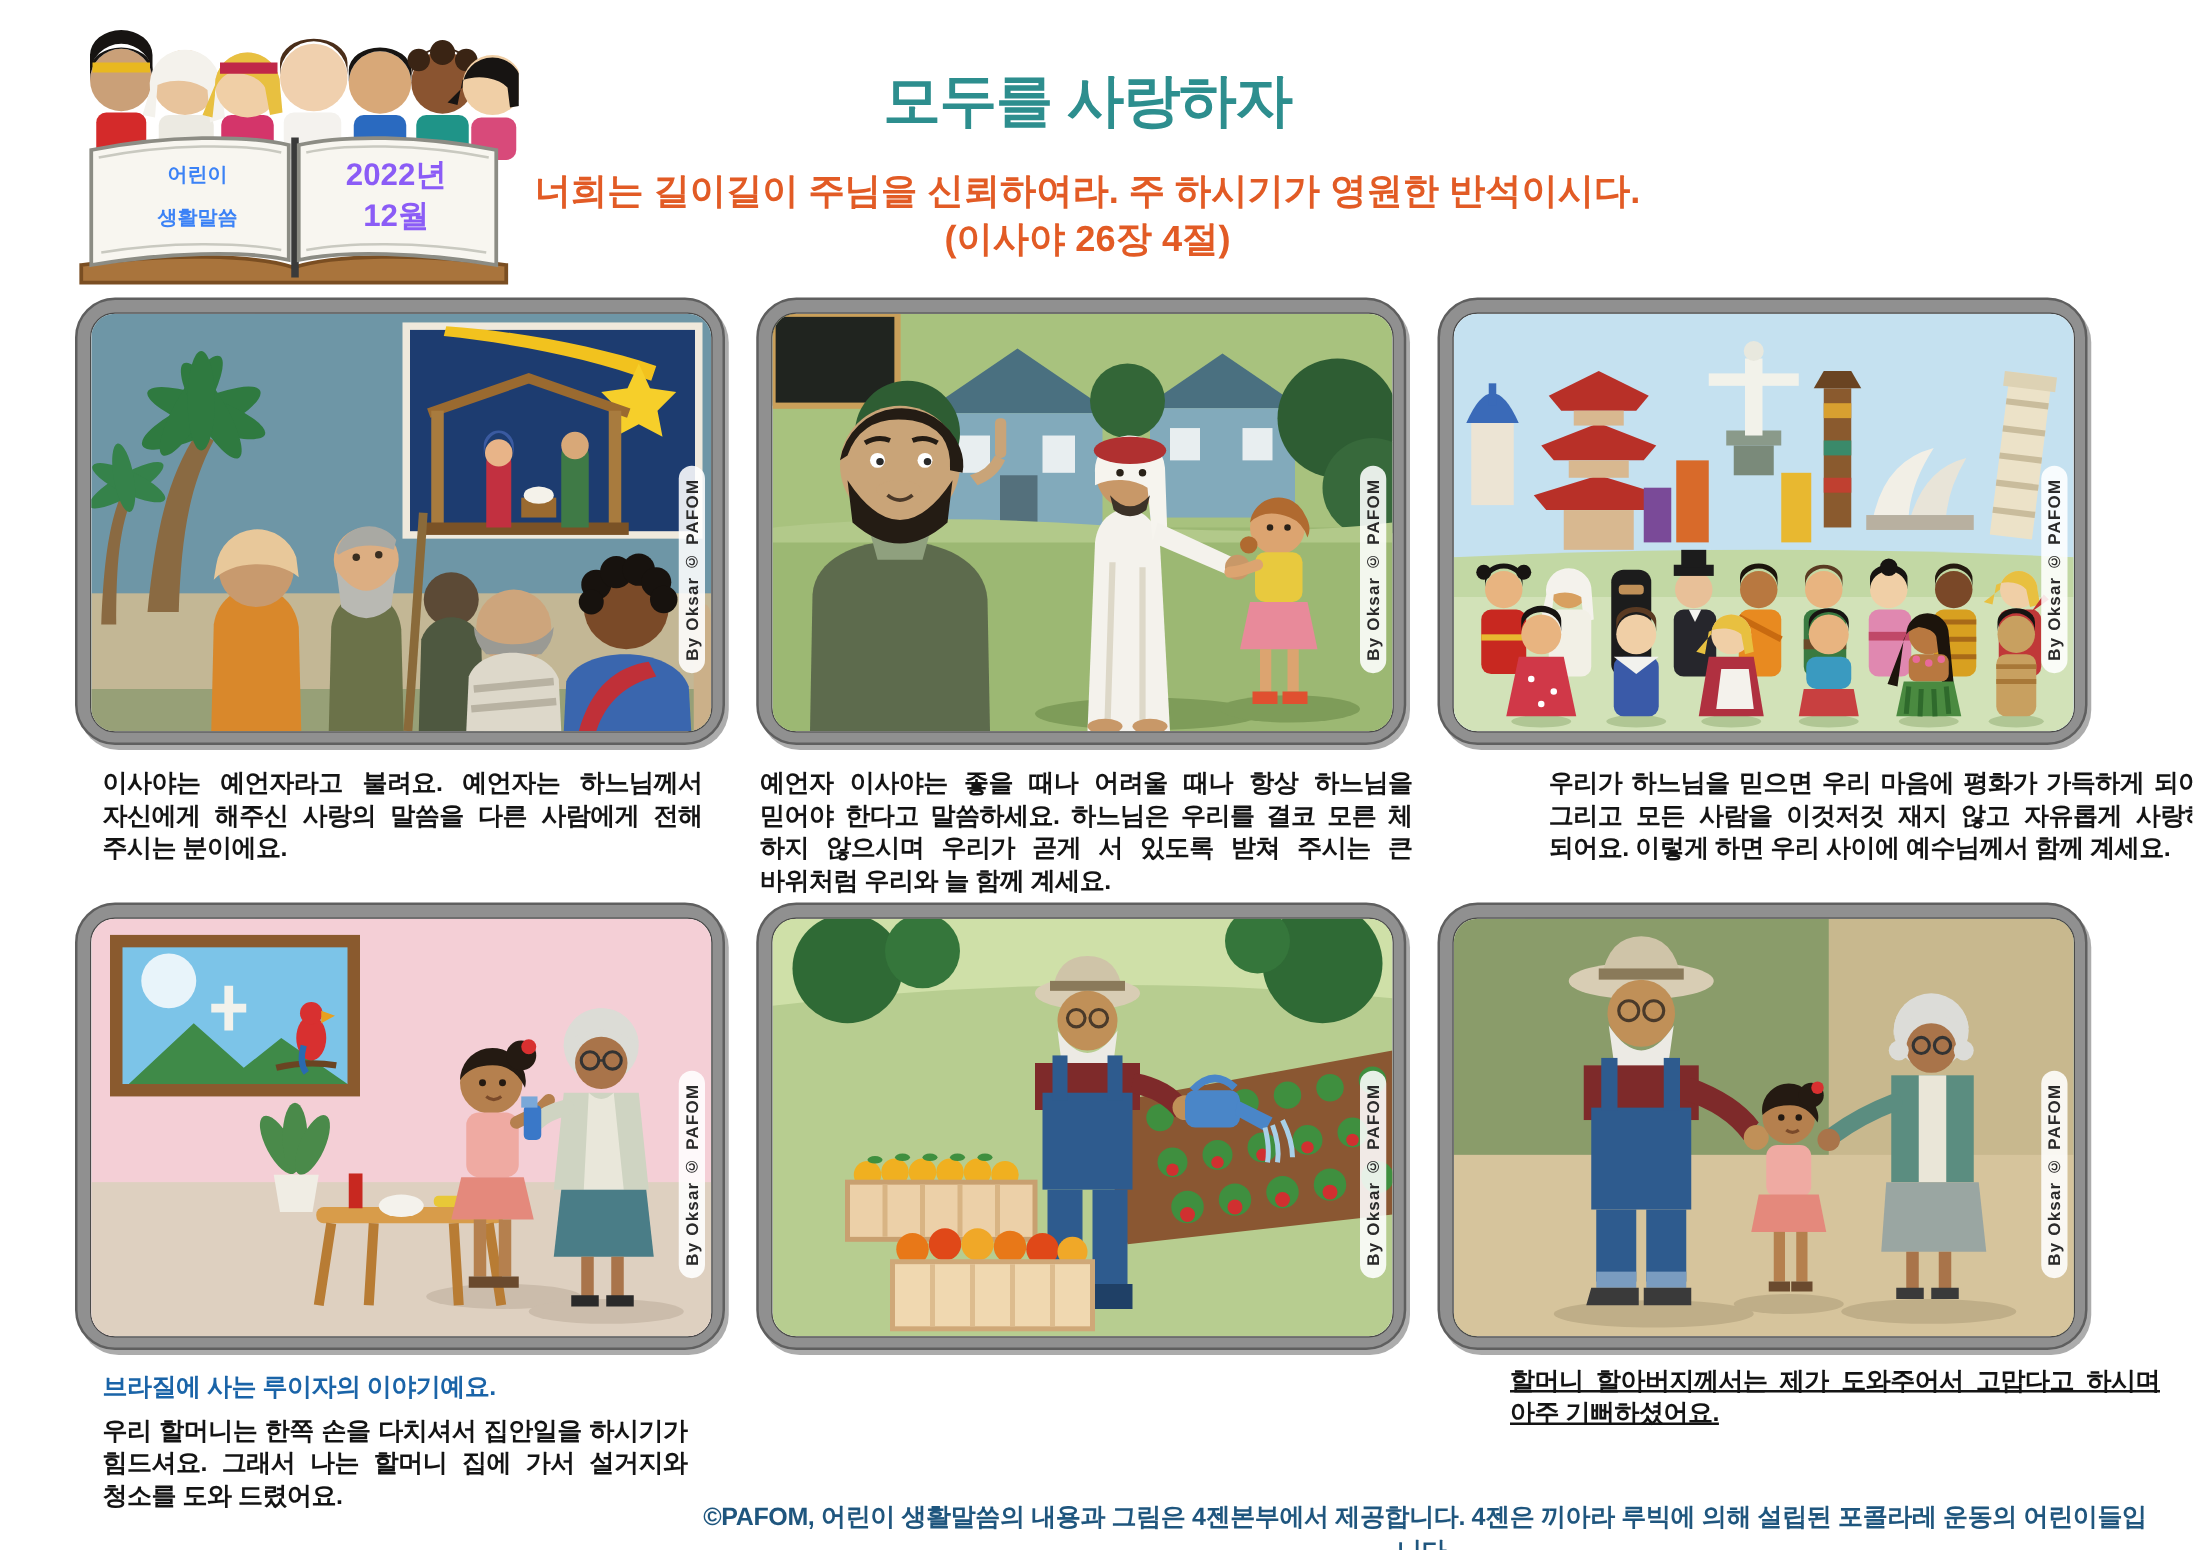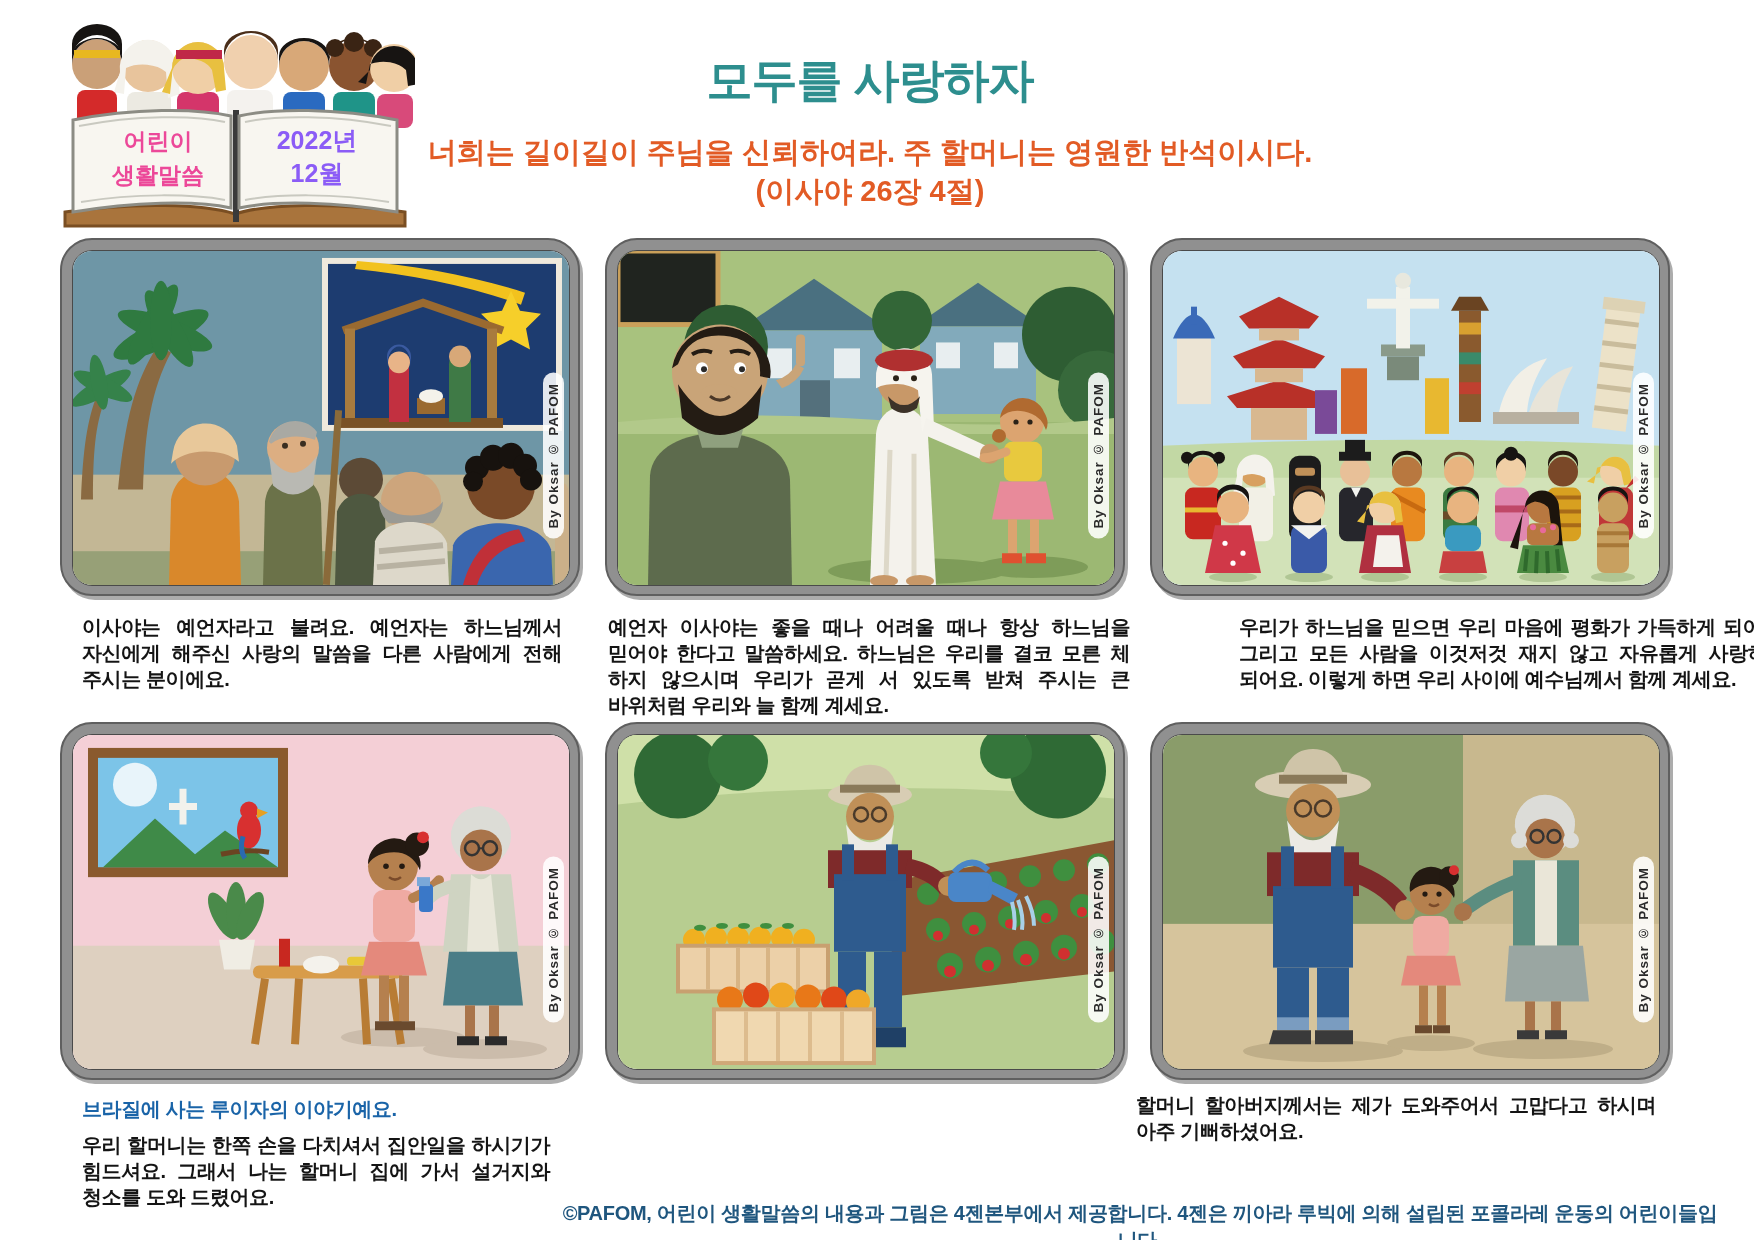--- a/index.html
+++ b/index.html
@@ -7,21 +7,21 @@
         font-family:"Liberation Sans","DejaVu Sans",sans-serif;}
   .abs{position:absolute;}
   
   .main-title{left:430px;top:50px;width:880px;text-align:center;font-size:46px;font-weight:800;
               color:#2d8e8e;letter-spacing:-1px;}
   .verse{left:400px;width:940px;text-align:center;font-weight:700;color:#e25b25;}
   .verse1{top:133px;font-size:29px;}
   .verse2{top:172px;font-size:29px;}
   .booklogo{left:55px;top:6px;width:360px;height:226px;}
   .book-page-text{position:absolute;text-align:center;font-weight:800;}
-  .bp-left{left:38px;top:118px;width:130px;color:#ec4899;font-size:23px;line-height:34px;}
+  .bp-left{left:38px;top:118px;width:130px;color:#3b82f6;font-size:16px;line-height:34px;}
   .bp-right{left:192px;top:118px;width:140px;color:#8b5cf6;font-size:25px;line-height:33px;font-weight:700;}
   .orglogo{left:1440px;top:40px;width:212px;height:200px;text-align:center;}
   .org-name{position:absolute;left:0;top:116px;width:212px;font-family:"Liberation Serif","DejaVu Serif",serif;
             font-size:37px;font-weight:700;color:#8c8c8c;letter-spacing:9px;text-indent:9px;}
   .org-sub{position:absolute;left:-20px;top:166px;width:252px;font-family:"Liberation Serif","DejaVu Serif",serif;
            font-size:17px;color:#8c8c8c;letter-spacing:3px;}
   
   .panel{position:absolute;width:520px;height:358px;box-sizing:border-box;background:#909090;
          border:2px solid #5f5f5f;border-radius:32px;padding:10px;box-shadow:3px 4px 0 rgba(70,70,70,.45);}
   .panel-inner{width:100%;height:100%;border-radius:20px;border:1px solid #4a4a4a;overflow:hidden;
@@ -98,21 +98,21 @@
       <div>어린이</div>
       <div>생활말씀</div>
     </div>
     <div class="book-page-text bp-right">
       <div>2022년</div>
       <div>12월</div>
     </div>
   </div>
 
   <div class="abs main-title">모두를 사랑하자</div>
-  <div class="abs verse verse1">너희는 길이길이 주님을 신뢰하여라. 주 할머니는 영원한 반석이시다.</div>
+  <div class="abs verse verse1">너희는 길이길이 주님을 신뢰하여라. 주 하시기가 영원한 반석이시다.</div>
   <div class="abs verse verse2">(이사야 26장 4절)</div>
 
 
   <div class="panel row1 c1">
     <div class="panel-inner">
       <svg viewBox="0 0 496 336" preserveAspectRatio="none">
         <rect width="496" height="336" fill="#6e96a6"></rect>
         <rect y="225" width="496" height="111" fill="#c3b795"></rect>
         <rect y="302" width="496" height="34" fill="#97a077"></rect>
         <path d="M45,240 C52,170 62,130 85,95 L98,102 C78,140 72,180 70,240 Z" fill="#8a6a42"></path>
@@ -627,17 +627,17 @@
       <div class="wm">By Oksar © PAFOM</div>
     </div>
   </div>
 
   <div class="caption" style="left:82px;top:614px;width:480px;">이사야는 예언자라고 불려요. 예언자는 하느님께서 자신에게 해주신 사랑의 말씀을 다른 사람에게 전해 주시는 분이에요.</div>
   <div class="caption" style="left:608px;top:614px;width:522px;">예언자 이사야는 좋을 때나 어려울 때나 항상 하느님을 믿어야 한다고 말씀하세요. 하느님은 우리를 결코 모른 체 하지 않으시며 우리가 곧게 서 있도록 받쳐 주시는 큰 바위처럼 우리와 늘 함께 계세요.</div>
   <div class="caption" style="left:1224px;top:614px;width:548px;margin-left:15px;">우리가 하느님을 믿으면 우리 마음에 평화가 가득하게 되어요. 그리고 모든 사람을 이것저것 재지 않고 자유롭게 사랑하게 되어요. 이렇게 하면 우리 사이에 예수님께서 함께 계세요.</div>
 
   <div class="cap-intro" style="left:82px;top:1096px;width:480px;">브라질에 사는 루이자의 이야기예요.</div>
   <div class="caption" style="left:82px;top:1132px;width:468px;">우리 할머니는 한쪽 손을 다치셔서 집안일을 하시기가 힘드셔요. 그래서 나는 할머니 집에 가서 설거지와 청소를 도와 드렸어요.</div>
-  <div class="caption" style="left:1136px;top:1092px;width:520px;">할머니 할아버지께서는 제가 도와주어서 고맙다고 하시며 아주 기뻐하셨어요.</div>
+  <div class="caption" style="left:1208px;top:1092px;width:520px;text-decoration:underline;">할머니 할아버지께서는 제가 도와주어서 고맙다고 하시며 아주 기뻐하셨어요.</div>
 
   <div class="abs footer">©PAFOM, 어린이 생활말씀의 내용과 그림은 4젠본부에서 제공합니다. 4젠은 끼아라 루빅에 의해 설립된 포콜라레 운동의 어린이들입니다.</div>
 
 </div>
 
 </body></html>

